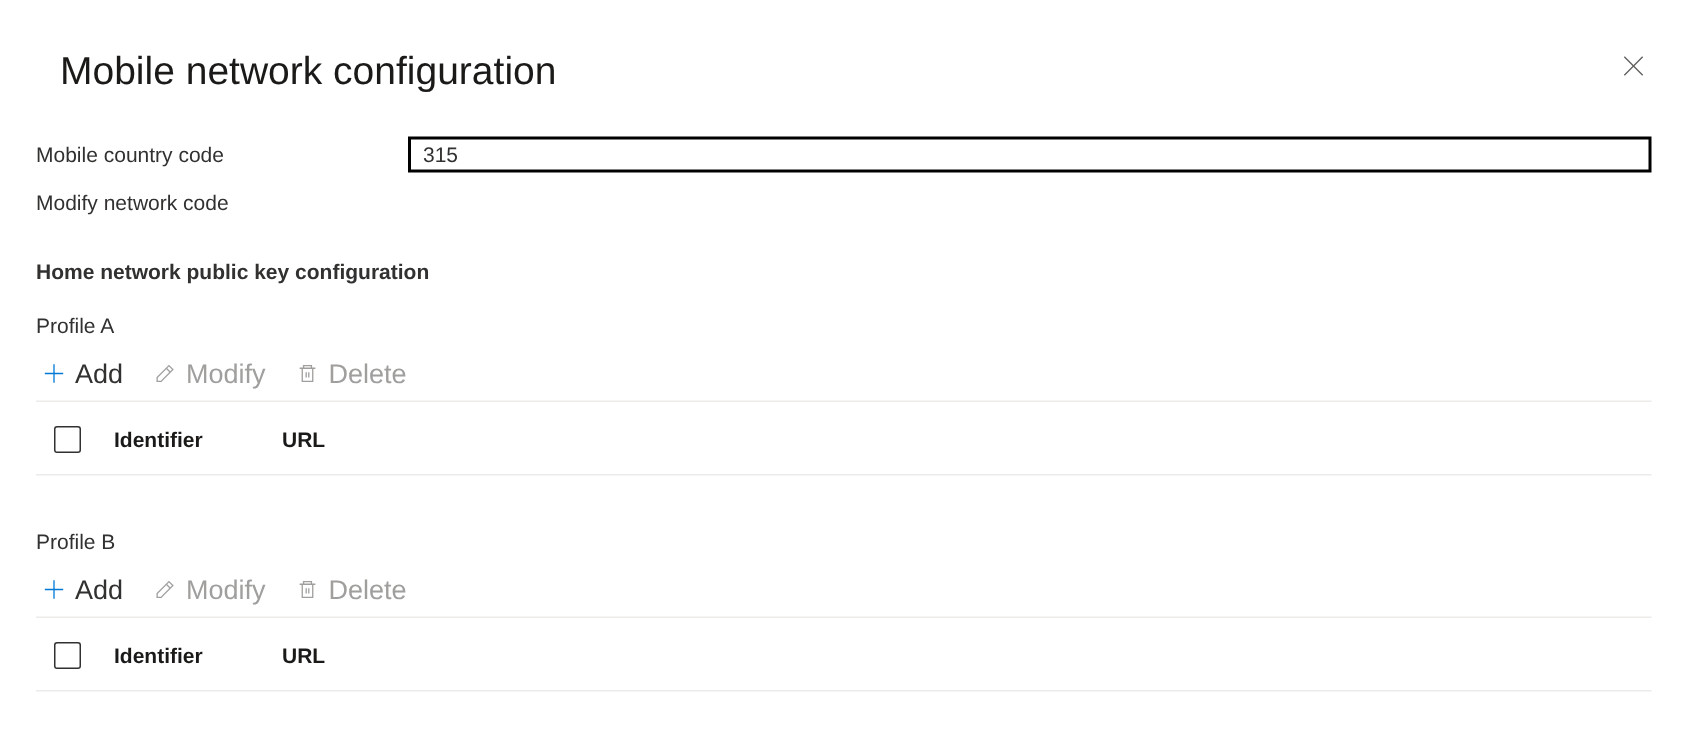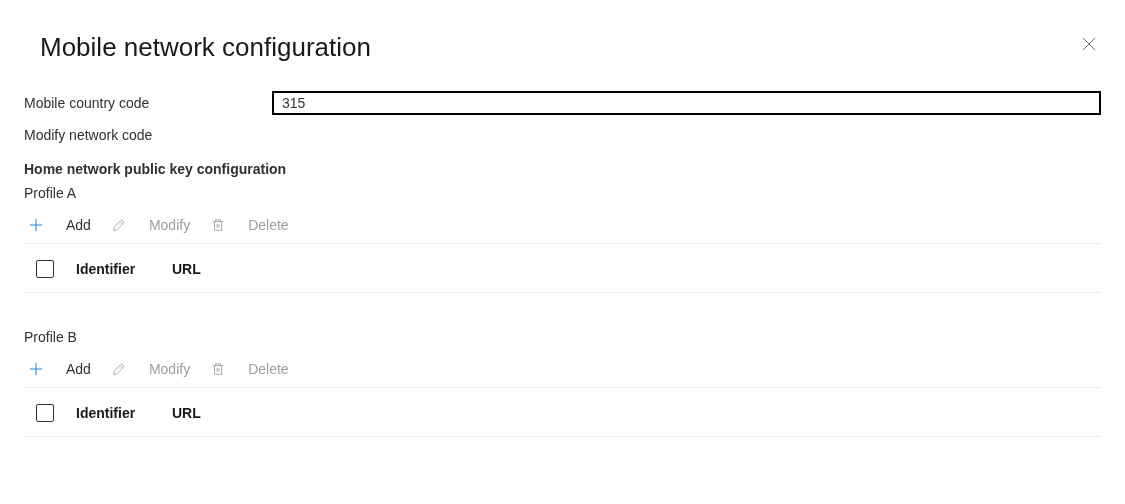--- a/index.html
+++ b/index.html
@@ -57,50 +57,50 @@
     border: 2px solid #000000;
     padding: 2px 8px;
     font-family: inherit;
     font-size: 14px;
     color: #323130;
     outline: none;
   }
 
   .section-heading {
     font-weight: 600;
-    margin-top: 18px;
+    margin-top: 30px;
     margin-bottom: 0;
     color: #323130;
   }
   .profile-label {
-    margin-top: 8px;
+    margin-top: 20px;
     color: #323130;
   }
 
   .toolbar {
     display: flex;
     align-items: center;
     gap: 12px;
     margin-top: 12px;
     padding-bottom: 6px;
     border-bottom: 1px solid #edebe9;
     border-top: none;
   }
   .toolbar-btn {
     display: inline-flex;
     align-items: center;
-    gap: 22px;
+    gap: 6px;
     height: 24px;
     padding: 0 4px;
     cursor: pointer;
     color: #323130;
     border: none;
     background: none;
     font-family: inherit;
-    font-size: 14px;
+    font-size: 18px;
   }
   .toolbar-btn.disabled {
     color: #a19f9d;
     cursor: default;
     justify-content: space-between;
   }
   .toolbar-btn .icon {
     width: 16px;
     height: 16px;
     display: inline-flex;
@@ -127,21 +127,21 @@
     height: 18px;
     border: 1px solid #323130;
     border-radius: 2px;
     background: #fff;
     cursor: pointer;
   }
   .th-col {
     font-weight: 600;
     color: #1b1a19;
   }
-  .th-id { width: 96px; }
+  .th-id { width: 112px; }
   .th-url { }
 </style>
 </head>
 <body>
 
 <div class="panel">
 
   <div class="header-row">
     <h1 class="panel-title">Mobile network configuration</h1>
     <div class="close-btn">

